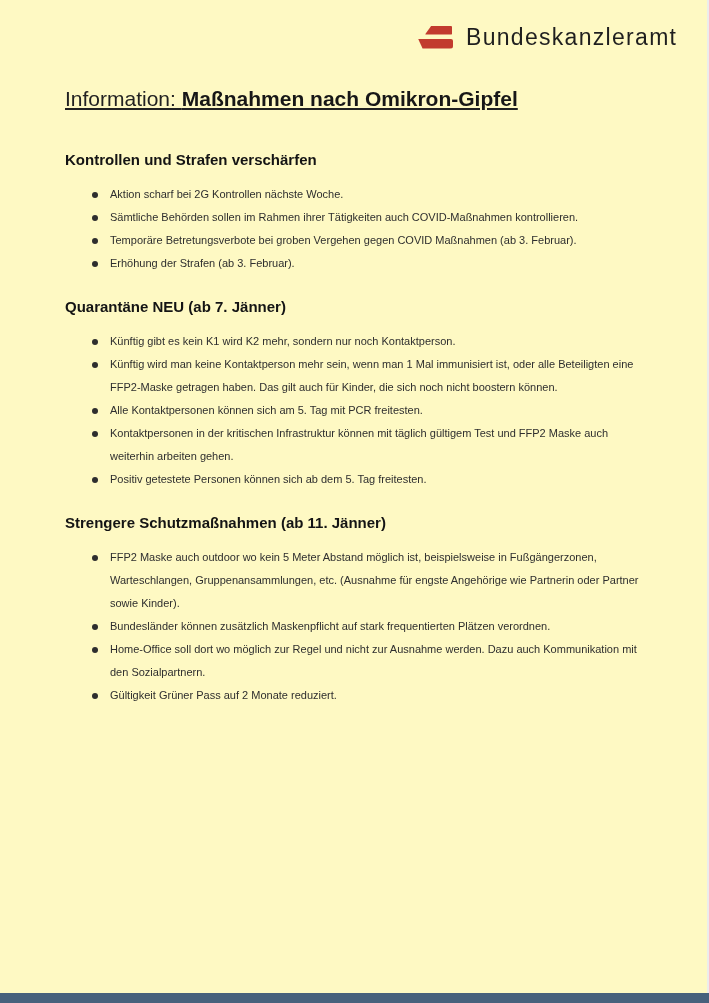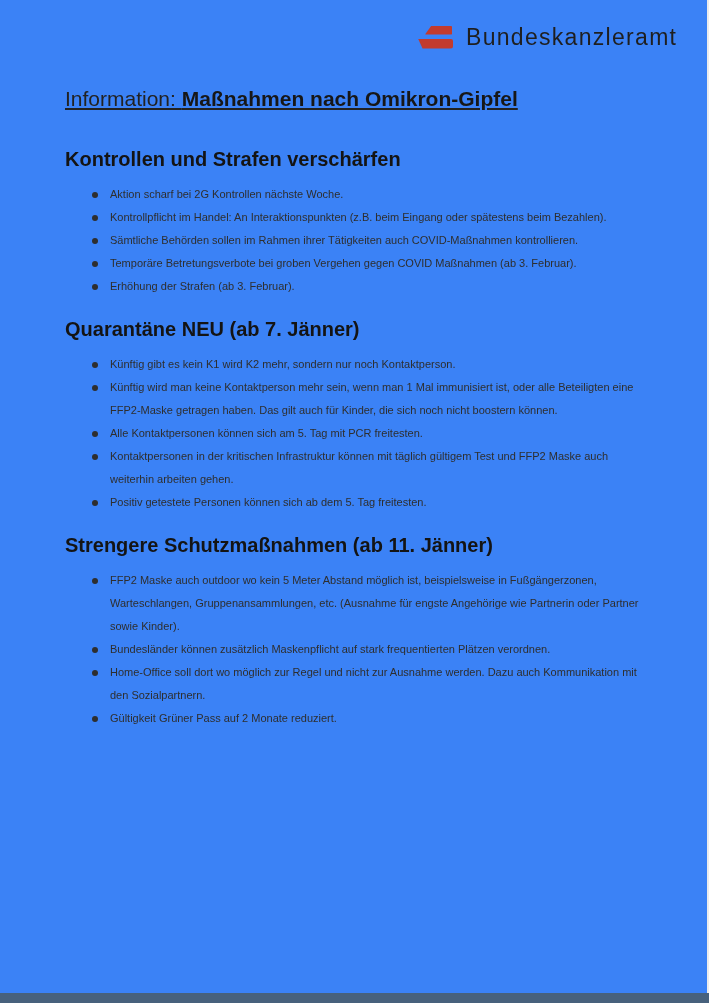--- a/index.html
+++ b/index.html
@@ -1,20 +1,20 @@
 <!DOCTYPE html>
 <html lang="de"><head>
 <meta charset="utf-8">
 <style>
   html, body { margin: 0; padding: 0; background: #ffffff; }
   .page {
     position: relative;
     width: 709px;
     height: 1003px;
-    background: #3b82f6;
+    background: #fef9c3;
     font-family: "Liberation Sans", sans-serif;
     color: #2e2e2e;
     overflow: hidden;
     box-shadow: inset -2px 0 0 #ececec;
   }
 
   
   .logo {
     position: absolute;
     top: 24px;
@@ -65,21 +65,21 @@
     font-size: 21px;
     line-height: 26px;
     font-weight: 400;
     color: #222222;
     text-decoration: underline;
   }
   .doc-title .emph { font-weight: 700; color: #171717; }
 
   .section-heading {
     margin: 21px 0 13px 0;
-    font-size: 20px;
+    font-size: 15px;
     line-height: 21px;
     font-weight: 700;
     color: #141414;
   }
   .section:first-of-type .section-heading { margin-top: 0; }
 
   ul.bullets {
     list-style: none;
     margin: 0;
     padding: 0;
@@ -130,24 +130,20 @@
 
     <div class="section">
       <h2 class="section-heading">Kontrollen und Strafen verschärfen</h2>
       <ul class="bullets">
         <li>
             <span class="dot"></span>
             <span class="li-text">Aktion scharf bei 2G Kontrollen nächste Woche.</span>
           </li>
         <li>
             <span class="dot"></span>
-            <span class="li-text">Kontrollpflicht im Handel: An Interaktionspunkten (z.B. beim Eingang oder spätestens beim Bezahlen).</span>
-          </li>
-        <li>
-            <span class="dot"></span>
             <span class="li-text">Sämtliche Behörden sollen im Rahmen ihrer Tätigkeiten auch COVID-Maßnahmen kontrollieren.</span>
           </li>
         <li>
             <span class="dot"></span>
             <span class="li-text">Temporäre Betretungsverbote bei groben Vergehen gegen COVID Maßnahmen (ab 3. Februar).</span>
           </li>
         <li>
             <span class="dot"></span>
             <span class="li-text">Erhöhung der Strafen (ab 3. Februar).</span>
           </li>

